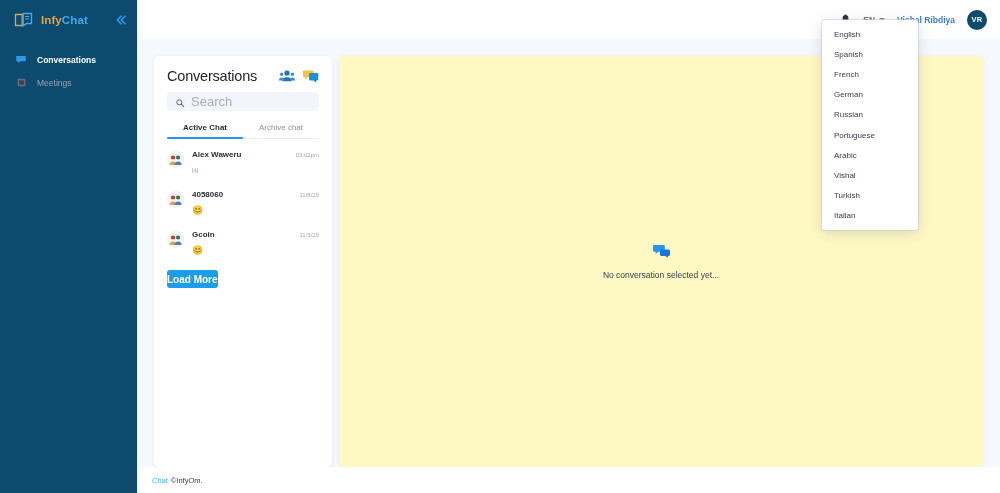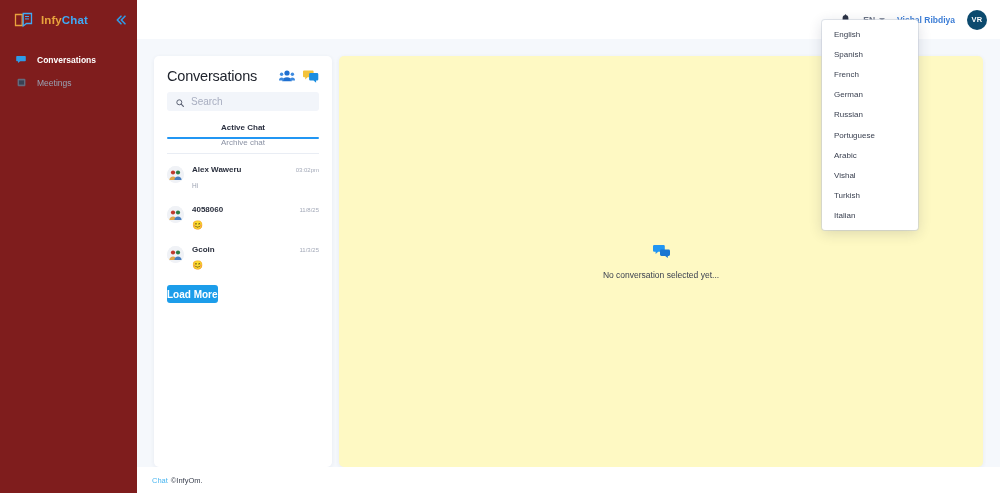--- a/index.html
+++ b/index.html
@@ -7,21 +7,21 @@
     width: 1000px; height: 493px;
     font-family: "Liberation Sans", sans-serif;
     background: #f4f7fb;
     overflow: hidden;
   }
   .app { position: relative; width: 1000px; height: 493px; display: flex; }
 
   
   .sidebar {
     width: 137px; height: 493px;
-    background: #7f1d1d;
+    background: #0c4a6e;
     flex: 0 0 137px;
     position: relative;
     z-index: 5;
   }
   .brand {
     height: 39px;
     display: flex; align-items: center;
     padding: 0 10px 0 14px;
     gap: 8px;
   }
@@ -111,29 +111,28 @@
   .hicon { width: 16px; height: 16px; cursor: pointer; display: block; }
 
   .search-wrap { padding: 2px 13px 0 13px; }
   .search-box {
     background: #f2f5fa; border-radius: 3px;
     height: 19px; display: flex; align-items: center;
     gap: 7px; padding: 0 9px;
   }
   .search-box input {
     border: 0; outline: 0; background: transparent;
-    font-size: 10px; color: #4a5060; width: 100%;
+    font-size: 13px; color: #4a5060; width: 100%;
     font-family: "Liberation Sans", sans-serif;
   }
   .search-box input::placeholder { color: #a8aec0; }
 
   .tabs {
     display: flex; margin: 12px 13px 0 13px;
     border-bottom: 1px solid #e9edf4;
-    flex-direction: column;
   }
   .tab {
     flex: 1 1 50%; text-align: center;
     font-size: 8px; padding: 0 0 6px 0;
     color: #8b92a4; cursor: pointer; position: relative;
   }
   .tab.active { color: #2b3040; font-weight: 600; }
   .tab.active::after {
     content: ''; position: absolute; left: 0; right: 0; bottom: -1px;
     height: 2px; background: #2196f3; border-radius: 2px;

